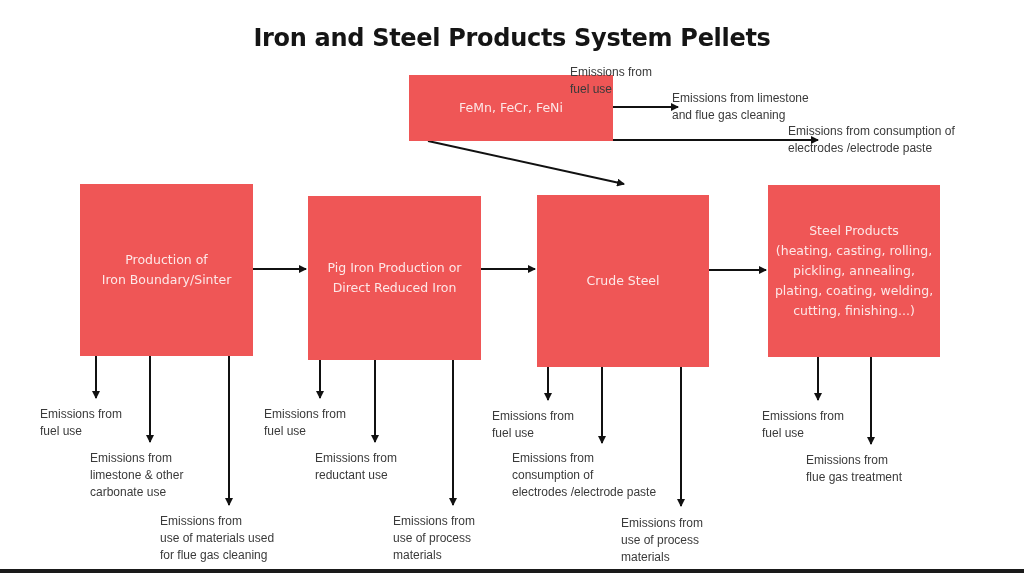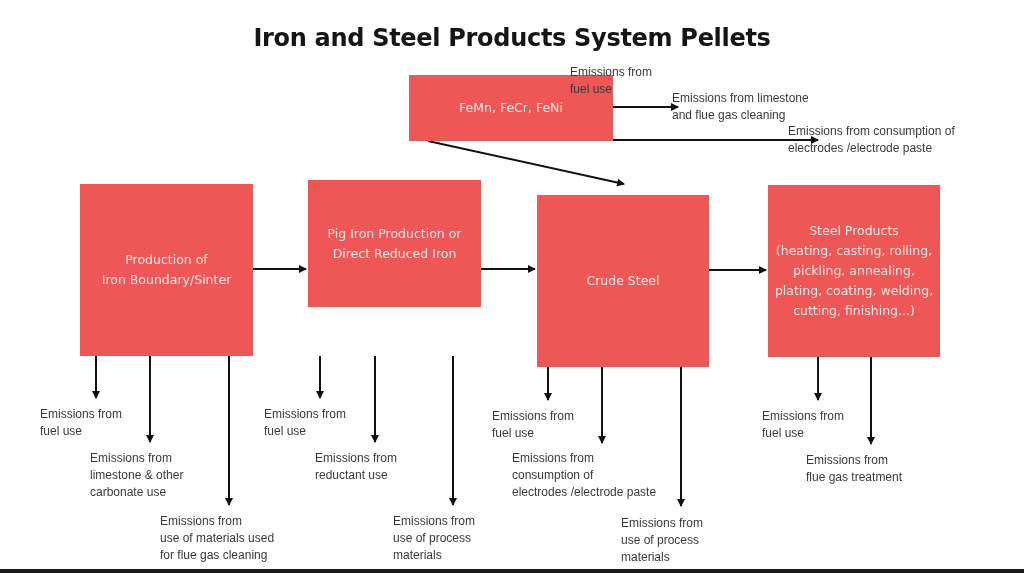--- a/index.html
+++ b/index.html
@@ -63,21 +63,21 @@
     <line x1="681" y1="357" x2="681" y2="506"></line>
 
     <line x1="818" y1="357" x2="818" y2="400"></line>
     <line x1="871" y1="357" x2="871" y2="444"></line>
   </g>
 </svg>
 
 <div class="box" style="left:365px;top:75px;width:204px;height:66px;margin-left:44px;">FeMn, FeCr, FeNi</div>
 <div class="box" style="left:80px;top:184px;width:173px;height:172px;">Production of
 Iron Boundary/Sinter</div>
-<div class="box" style="left:308px;top:180px;width:173px;height:127px;">Pig Iron Production or
+<div class="box" style="left:308px;top:196px;width:173px;height:164px;">Pig Iron Production or
 Direct Reduced Iron</div>
 <div class="box" style="left:537px;top:185px;width:172px;height:172px;margin-top:10px;">Crude Steel</div>
 <div class="box" style="left:768px;top:185px;width:172px;height:172px;text-align:center;">Steel Products
 (heating, casting, rolling,
 pickling, annealing,
 plating, coating, welding,
 cutting, finishing...)</div>
 
 <div class="label" style="left:570px;top:64px;width:120px;">Emissions from
 fuel use</div>

